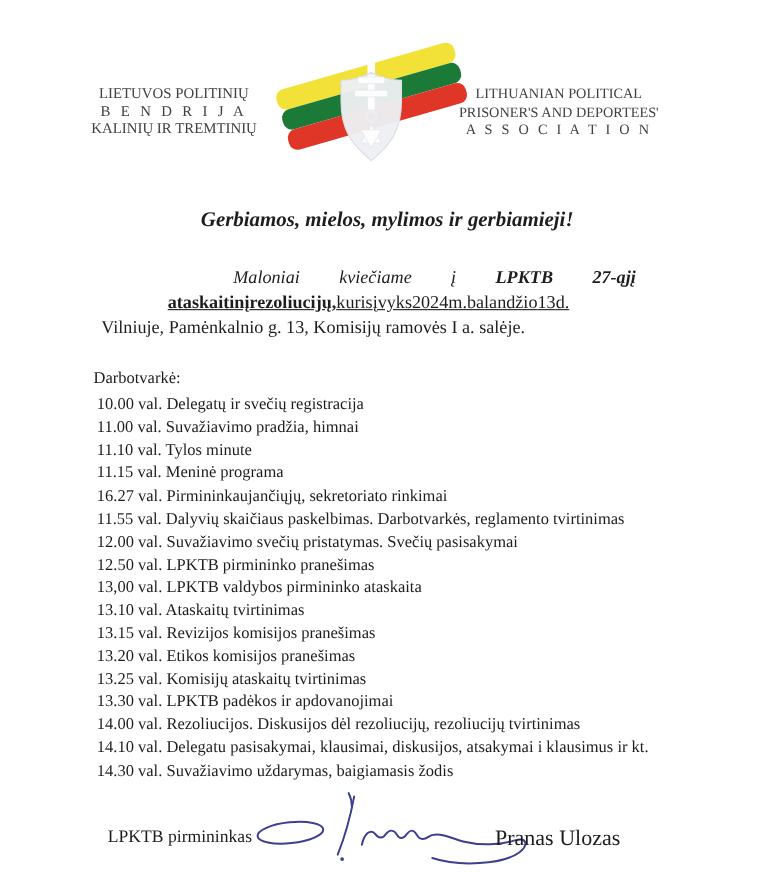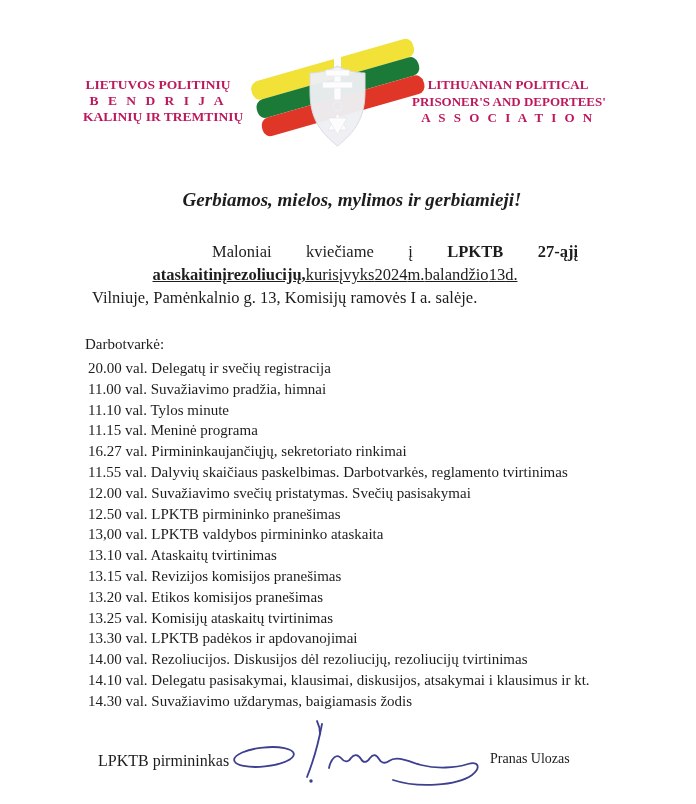--- a/index.html
+++ b/index.html
@@ -4,47 +4,47 @@
 <style>
   html,body { margin:0; padding:0; background:#888; }
   .page {
     position:relative; width:696px; height:804px; margin:0 auto;
     background:#ffffff; overflow:hidden;
     font-family:"Liberation Serif","DejaVu Serif",serif;
     color:#1d1d1d;
   }
   
   .org-block {
-    position:absolute; text-align:center; font-weight:bold;
-    color:#be185d; line-height:16px;
+    position:absolute; text-align:center; font-weight:normal;
+    color:#404040; line-height:16px;
   }
   .org-lt { left:83px; top:77px; width:150px; font-size:13.5px; }
   .org-en { left:412px; top:77px; width:192px; font-size:13px; line-height:16.5px;text-align:center; }
   .org-line { white-space:nowrap; }
   .spread-lt { letter-spacing:3px; }
   .spread-en { letter-spacing:2.5px; }
   .logo-wrap { position:absolute; left:250px; top:30px; width:182px; height:118px; }
   
   .greeting {
     position:absolute; left:4px; top:189px; width:100%;
     text-align:center; font-size:19px; font-weight:bold; font-style:italic;
   }
   
   .invitation { position:absolute; left:92px; top:240px; width:486px;
     font-size:16.5px; line-height:23.2px; }
-  .inv-line1 { display:flex; justify-content:space-between; margin-left:120px; }
+  .inv-line1 { display:flex; justify-content:space-between; margin-left:120px;font-style:italic; }
   .inv-line2 { display:flex; justify-content:center;text-decoration:underline; }
   .b { font-weight:bold; }
   
   .agenda-heading { position:absolute; left:85px; top:336px; font-size:15px; }
   .agenda-list { position:absolute; left:88px; top:358px; font-size:15px; line-height:20.8px; }
   .agenda-item { white-space:nowrap; }
   
   .sig-title { position:absolute; left:98px; top:752px; font-size:16px; }
-  .sig-name  { position:absolute; left:490px; top:751px; font-size:14px;font-family:Liberation Serif, serif; }
+  .sig-name  { position:absolute; left:450px; top:751px; font-size:20px;font-family:Liberation Serif, serif; }
   .sig-svg   { position:absolute; left:225px; top:718px; width:260px; height:82px; }
 </style>
 </head>
 <body>
 
 <div class="page">
 
   <div class="org-block org-lt">
     <div class="org-line">LIETUVOS POLITINIŲ</div>
     <div class="org-line spread-lt">B E N D R I J A</div>
@@ -98,21 +98,21 @@
       <span>m.</span>
       <span>balandžio</span>
       <span>13</span>
       <span>d.</span>
     </div>
     <div>Vilniuje, Pamėnkalnio g. 13, Komisijų ramovės I a. salėje.</div>
   </div>
 
   <div class="agenda-heading">Darbotvarkė:</div>
   <div class="agenda-list">
-    <div class="agenda-item">20.00 val. Delegatų ir svečių registracija</div>
+    <div class="agenda-item">10.00 val. Delegatų ir svečių registracija</div>
     <div class="agenda-item">11.00 val. Suvažiavimo pradžia, himnai</div>
     <div class="agenda-item">11.10 val. Tylos minute</div>
     <div class="agenda-item">11.15 val. Meninė programa</div>
     <div class="agenda-item">16.27 val. Pirmininkaujančiųjų, sekretoriato rinkimai</div>
     <div class="agenda-item">11.55 val. Dalyvių skaičiaus paskelbimas. Darbotvarkės, reglamento tvirtinimas</div>
     <div class="agenda-item">12.00 val. Suvažiavimo svečių pristatymas. Svečių pasisakymai</div>
     <div class="agenda-item">12.50 val. LPKTB pirmininko pranešimas</div>
     <div class="agenda-item">13,00 val. LPKTB valdybos pirmininko ataskaita</div>
     <div class="agenda-item">13.10 val. Ataskaitų tvirtinimas</div>
     <div class="agenda-item">13.15 val. Revizijos komisijos pranešimas</div>

